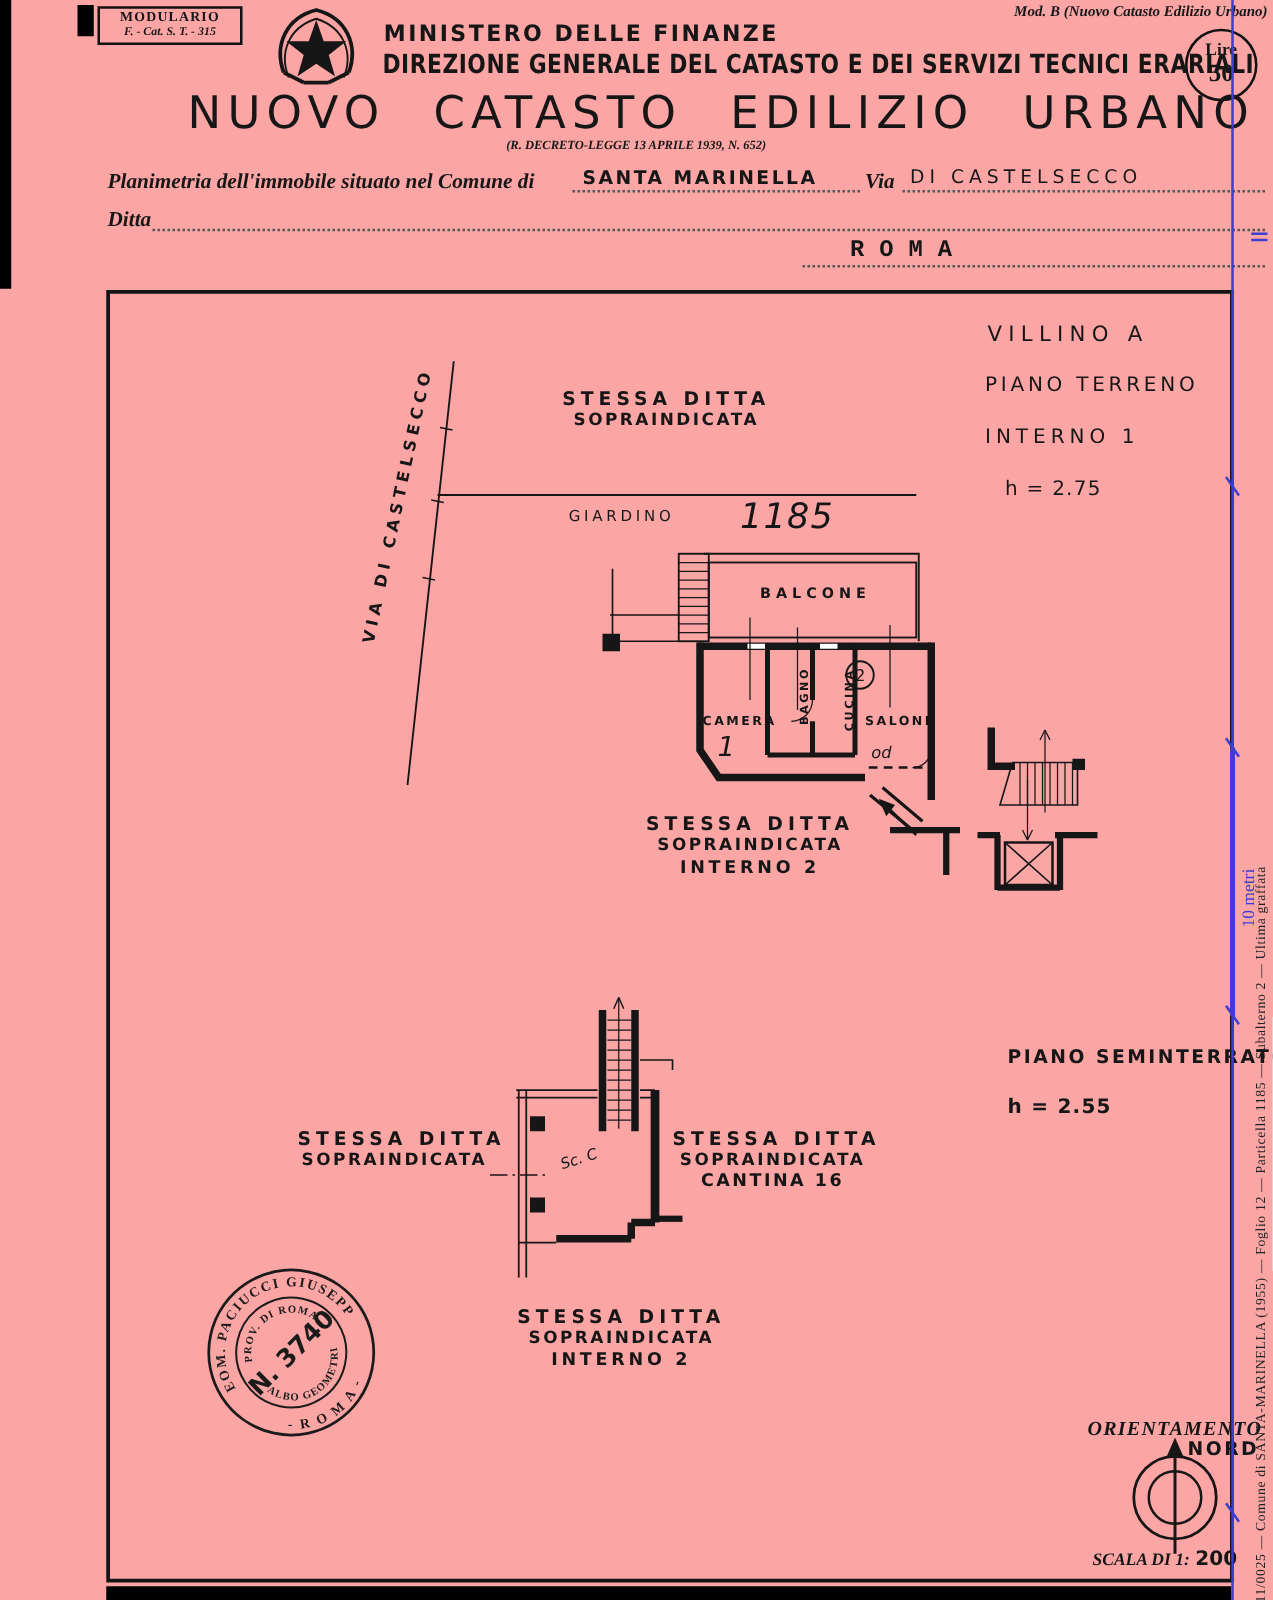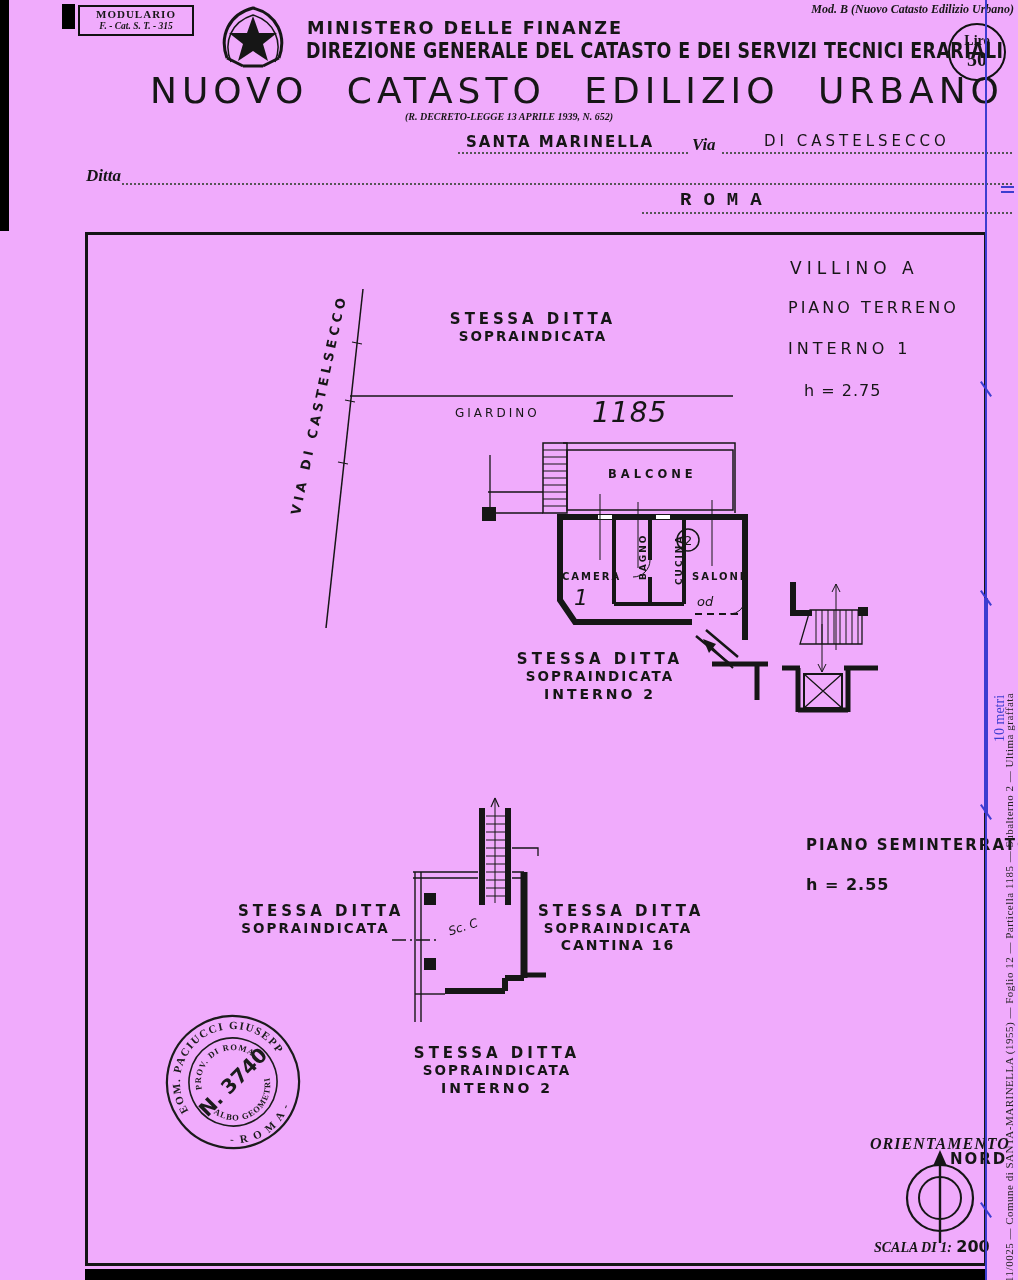--- a/index.html
+++ b/index.html
@@ -1,16 +1,16 @@
 <!DOCTYPE html>
 <html><head>
 <meta charset="utf-8">
 <style>
   html,body{margin:0;padding:0;background:#e8e8e8;}
-  #sheet{position:relative;width:1018px;height:1280px;background:#f0abfc;overflow:hidden;
+  #sheet{position:relative;width:1018px;height:1280px;background:#fca5a5;overflow:hidden;
          font-family:"Liberation Sans",sans-serif;color:#161616;}
   .abs{position:absolute;}
   .serifI{font-family:"Liberation Serif",serif;font-style:italic;font-weight:700;}
   .serif{font-family:"Liberation Serif",serif;}
   .stamped{font-family:"DejaVu Sans",sans-serif;font-weight:700;}
   .hand{font-family:"DejaVu Sans",sans-serif;}
   .dotted{border-bottom:2px dotted #555;height:0;}
   .nw{white-space:nowrap;}
   .ctr{text-align:center;}
   .blue{color:#3d3dd0;}
@@ -36,24 +36,25 @@
   <div class="abs" style="left:948px;top:23px;width:54px;height:54px;border:2px solid #111;border-radius:50%;text-align:center;">
     <div class="serif" style="font-weight:700;font-size:14px;line-height:16px;margin-top:8px;">Lire</div>
     <div class="serif" style="font-weight:700;font-size:20px;line-height:20px;">50</div>
   </div>
 
   <div class="abs stamped nw" style="left:307px;top:17px;font-size:18px;letter-spacing:2px;transform:scaleX(0.98);transform-origin:0 0;">MINISTERO DELLE FINANZE</div>
   <div class="abs stamped nw" style="left:306px;top:39px;font-size:21px;letter-spacing:0.5px;transform:scaleX(0.83);transform-origin:0 0;">DIREZIONE GENERALE DEL CATASTO E DEI SERVIZI TECNICI ERARIALI</div>
   <div class="abs nw ctr" style="left:150px;top:70px;width:800px;font-family:'DejaVu Sans',sans-serif;font-weight:400;font-size:36px;letter-spacing:5px;word-spacing:22px;">NUOVO CATASTO EDILIZIO URBANO</div>
   <div class="abs serifI nw ctr" style="left:329px;top:111px;width:360px;font-size:10px;">(R. DECRETO-LEGGE 13 APRILE 1939, N. 652)</div>
 
+  <div class="abs serifI nw" style="left:86px;top:135px;font-size:17px;">Planimetria dell'immobile situato nel Comune di</div>
   <div class="abs hand nw" style="left:466px;top:133px;font-size:15px;font-weight:700;letter-spacing:2px;">SANTA MARINELLA</div>
   <div class="abs dotted" style="left:458px;top:152px;width:230px;"></div>
   <div class="abs serifI nw" style="left:692px;top:135px;font-size:17px;">Via</div>
-  <div class="abs hand nw" style="left:764px;top:132px;font-size:15px;letter-spacing:4px;">DI CASTELSECCO</div>
+  <div class="abs hand nw" style="left:728px;top:132px;font-size:15px;letter-spacing:4px;">DI CASTELSECCO</div>
   <div class="abs dotted" style="left:722px;top:152px;width:290px;"></div>
 
   <div class="abs serifI nw" style="left:86px;top:166px;font-size:17px;">Ditta</div>
   <div class="abs dotted" style="left:122px;top:183px;width:890px;"></div>
   <div class="abs bluebg" style="left:1001px;top:186px;width:13px;height:2px;"></div>
   <div class="abs bluebg" style="left:1001px;top:191px;width:13px;height:2px;"></div>
 
   <div class="abs hand nw" style="left:680px;top:189px;font-size:19px;font-weight:700;letter-spacing:12px;font-family:Liberation Mono, monospace;">ROMA</div>
   <div class="abs dotted" style="left:642px;top:212px;width:370px;"></div>
 

